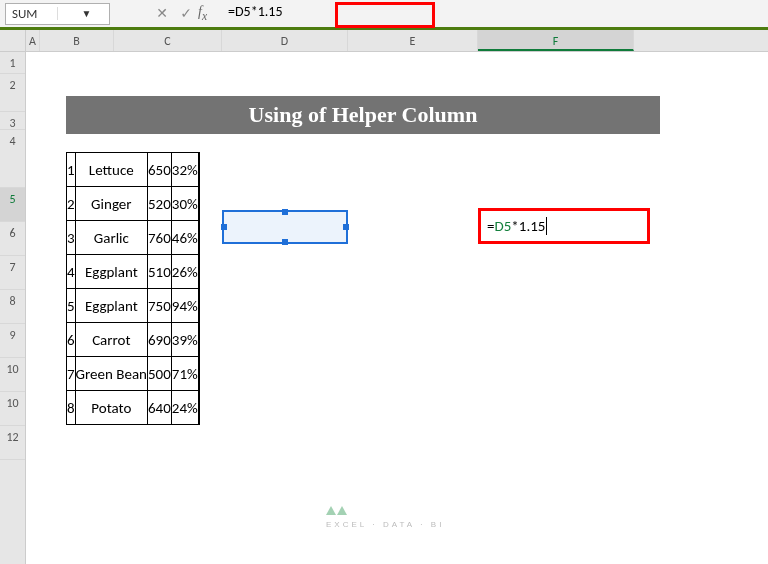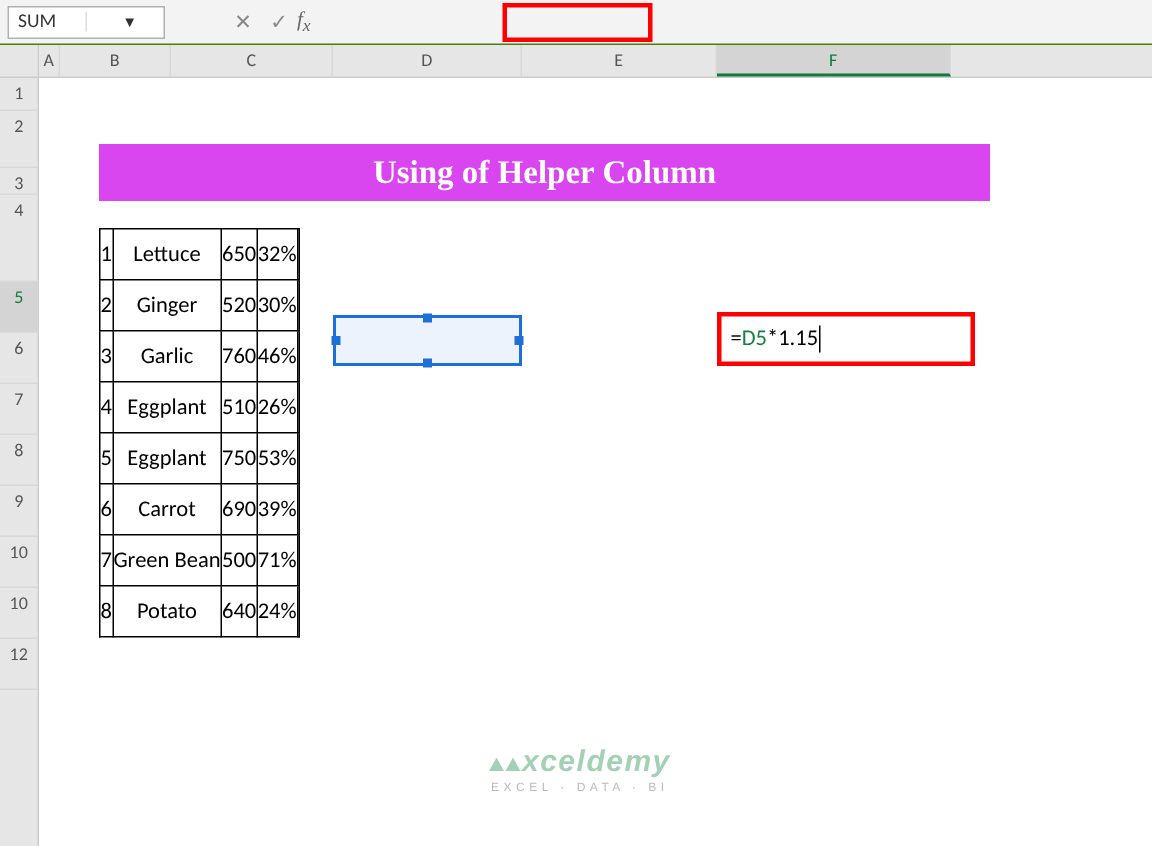--- a/index.html
+++ b/index.html
@@ -1,18 +1,18 @@
 <!DOCTYPE html>
 <html><head>
 <meta charset="utf-8">
 <style>
   * { box-sizing: border-box; margin: 0; padding: 0; }
   body { font-family: Calibri, Arial, sans-serif; background: #fff; width: 768px; height: 564px; overflow: hidden; position: relative; }
 
-  .fbar { height: 30px; display: flex; align-items: center; border-bottom: 1px solid #4d7c0f; background: #f3f3f3; font-size: 13px; }
+  .fbar { height: 30px; display: flex; align-items: center; border-bottom: 3px solid #4d7c0f; background: #f3f3f3; font-size: 13px; }
   .namebox { width: 105px; height: 22px; margin-left: 5px; border: 1px solid #b0b0b0; background: #fff; display: flex; align-items: center; }
   .namebox span { flex: 1; padding-left: 6px; color: #333; }
   .nb-arrow { width: 16px; text-align: center; color: #666; font-size: 10px; border-left: 1px solid #ddd; }
   .fbar-sep { width: 40px; }
   .fbar-btn { width: 24px; text-align: center; color: #888; font-size: 14px; }
   .fx { font-style: italic; font-family: 'Times New Roman', serif; font-size: 14px; color: #666; width: 24px; text-align: left; }
   .formula-input { flex: 1; height: 22px; border: none; padding-left: 6px; font-size: 14px; color: #000; background: transparent; }
   .fbar-highlight { position: absolute; left: 335px; top: 2px; width: 100px; height: 26px; border: 3px solid #ff0000; pointer-events: none; z-index: 20; }
 
   .grid-wrap { display: flex; height: 534px; position: relative; }
@@ -26,21 +26,21 @@
   .rh.active { background: #d4d4d4; color: #0f7b3a; }
 
   .cols { flex: 1; position: relative; }
   .col-headers { display: flex; height: 22px; background: #e6e6e6; border-bottom: 1px solid #ccc; }
   .ch { border-right: 1px solid #d8d8d8; text-align: center; font-size: 12px; color: #555; line-height: 22px; }
   .cA { width: 14px; } .cB { width: 74px; } .cC { width: 108px; } .cD { width: 126px; } .cE { width: 130px; } .cF { width: 156px; }
   .ch.active { background: #d4d4d4; color: #0f7b3a; border-bottom: 2px solid #0f7b3a; }
 
   .body-rows { position: relative; }
 
-  .title-banner { position: absolute; left: 40px; top: 44px; width: 594px; height: 38px; background: #d946ef; color: #fff; display: flex; align-items: center; justify-content: center; font-size: 22px; font-weight: bold; font-family: 'Times New Roman', serif; }
+  .title-banner { position: absolute; left: 40px; top: 44px; width: 594px; height: 38px; background: #737373; color: #fff; display: flex; align-items: center; justify-content: center; font-size: 22px; font-weight: bold; font-family: 'Times New Roman', serif; }
 
   .data-table { position: absolute; left: 40px; top: 100px; border-collapse: collapse; }
   .data-table th { background: #1f4e9c; color: #fff; font-size: 15px; font-weight: bold; text-align: center; border: 1.5px solid #000; padding: 4px 6px; height: 58px; vertical-align: middle; }
   .data-table td { border: 1.5px solid #000; text-align: center; font-size: 15px; height: 34px; vertical-align: middle; background: #fff; }
   .th-b { width: 74px; } .th-c { width: 108px; } .th-d { width: 126px; } .th-e { width: 130px; } .th-f { width: 156px; }
 
   .sel-d5 { position: absolute; border: 2px solid #1f6fd8; background: rgba(200,220,245,0.35); z-index: 5; pointer-events: none; }
   .sel-d5 .handle { position: absolute; width: 6px; height: 6px; background: #1f6fd8; }
   .sel-d5 .h1 { top: -3px; left: 50%; margin-left: -3px; }
   .sel-d5 .h2 { bottom: -3px; left: 50%; margin-left: -3px; }
@@ -62,20 +62,21 @@
 
 <div class="fbar">
   <div class="namebox">
     <span>SUM</span>
     <span class="nb-arrow">▼</span>
   </div>
   <div class="fbar-sep"></div>
   <div class="fbar-btn">✕</div>
   <div class="fbar-btn">✓</div>
   <div class="fx">f<sub>x</sub></div>
+  <div class="formula-input">=D5*1.15</div>
 </div>
 <div class="fbar-highlight"></div>
 
 <div class="grid-wrap">
 
   <div class="row-headers">
     <div class="corner"></div>
     <div class="rh">1</div>
     <div class="rh r2">2</div>
     <div class="rh r3">3</div>
@@ -131,21 +132,21 @@
               <td>4</td>
               <td>Eggplant</td>
               <td>510</td>
               <td>26%</td>
               <td></td>
             </tr>
         <tr>
               <td>5</td>
               <td>Eggplant</td>
               <td>750</td>
-              <td>53%</td>
+              <td>94%</td>
               <td></td>
             </tr>
         <tr>
               <td>6</td>
               <td>Carrot</td>
               <td>690</td>
               <td>39%</td>
               <td></td>
             </tr>
         <tr>
@@ -173,19 +174,19 @@
       </div>
 
       <div class="editing-cell" style="left:452px; top:156px; width:172px; height:36px;">
         <span>=</span>
           <span class="ref">D5</span>
           <span>*1.15</span>
           <span class="caret"></span>
       </div>
 
       <div class="watermark">
-        <div class="wm1"><span class="wm-tri"></span><span class="wm-tri"></span><span>xceldemy</span></div>
+        <div class="wm1"><span class="wm-tri"></span><span class="wm-tri"></span></div>
         <div class="wm2">EXCEL · DATA · BI</div>
       </div>
 
     </div>
   </div>
 </div>
 
 </body></html>

